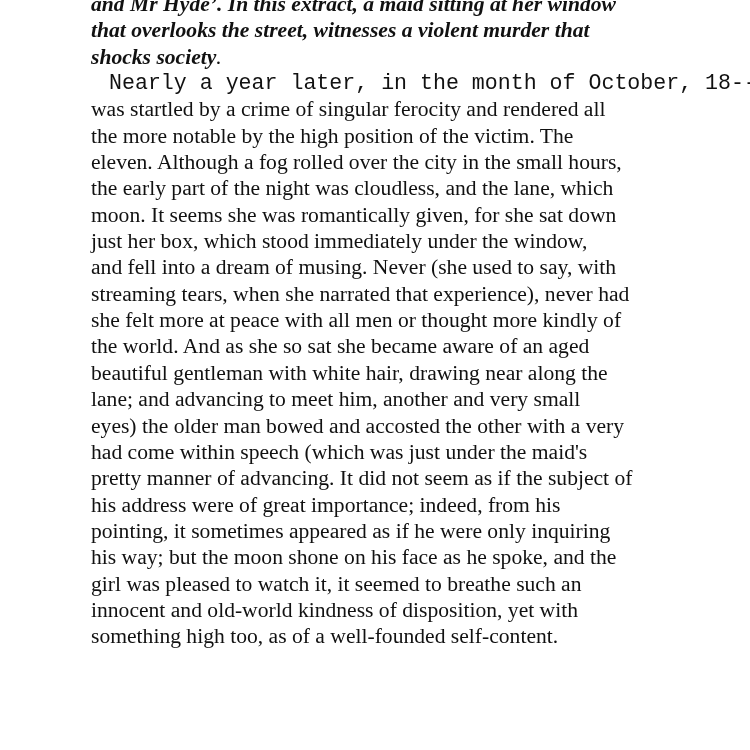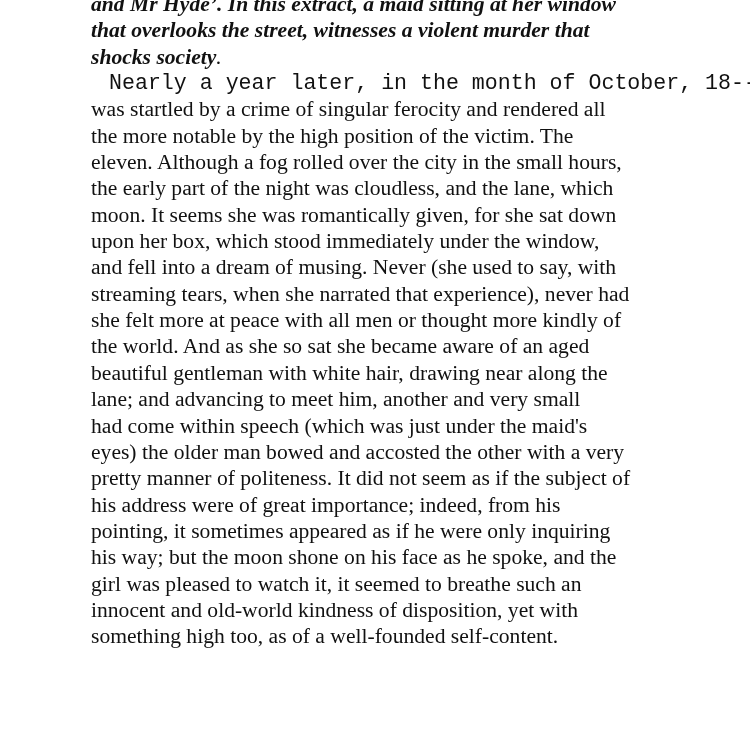--- a/index.html
+++ b/index.html
@@ -50,30 +50,30 @@
     <span class="line">that overlooks the street, witnesses a violent murder that</span>
     <span class="line"><span>shocks society</span><span class="period">.</span></span>
   </p>
   <p class="body-text">
     <span class="line first">Nearly a year later, in the month of October, 18--, London</span>
     <span class="line">was startled by a crime of singular ferocity and rendered all</span>
     <span class="line">the more notable by the high position of the victim. The</span>
     <span class="line">eleven. Although a fog rolled over the city in the small hours,</span>
     <span class="line">the early part of the night was cloudless, and the lane, which</span>
     <span class="line">moon. It seems she was romantically given, for she sat down</span>
-    <span class="line">upon her box, which stood immediately under the window,</span>
+    <span class="line">just her box, which stood immediately under the window,</span>
     <span class="line">and fell into a dream of musing. Never (she used to say, with</span>
     <span class="line">streaming tears, when she narrated that experience), never had</span>
     <span class="line">she felt more at peace with all men or thought more kindly of</span>
     <span class="line">the world. And as she so sat she became aware of an aged</span>
     <span class="line">beautiful gentleman with white hair, drawing near along the</span>
     <span class="line">lane; and advancing to meet him, another and very small</span>
+    <span class="line">eyes) the older man bowed and accosted the other with a very</span>
     <span class="line">had come within speech (which was just under the maid's</span>
-    <span class="line">eyes) the older man bowed and accosted the other with a very</span>
-    <span class="line">pretty manner of politeness. It did not seem as if the subject of</span>
+    <span class="line">pretty manner of advancing. It did not seem as if the subject of</span>
     <span class="line">his address were of great importance; indeed, from his</span>
     <span class="line">pointing, it sometimes appeared as if he were only inquiring</span>
     <span class="line">his way; but the moon shone on his face as he spoke, and the</span>
     <span class="line">girl was pleased to watch it, it seemed to breathe such an</span>
     <span class="line">innocent and old-world kindness of disposition, yet with</span>
     <span class="line">something high too, as of a well-founded self-content.</span>
   </p>
 </div>
 
 </body></html>

